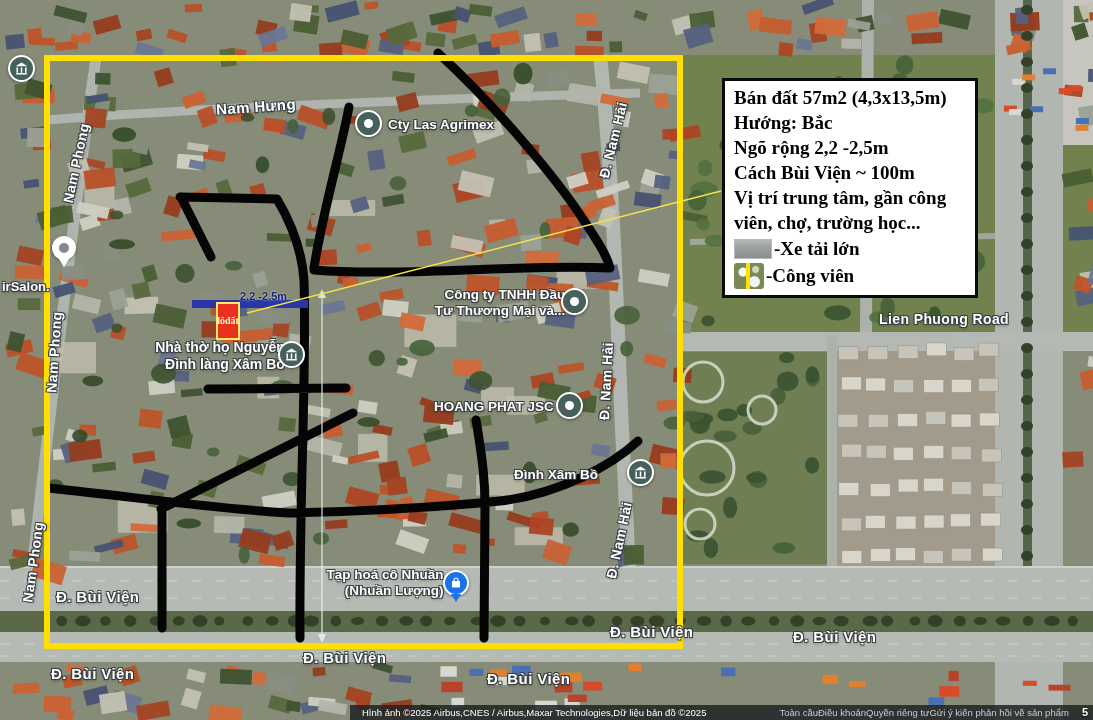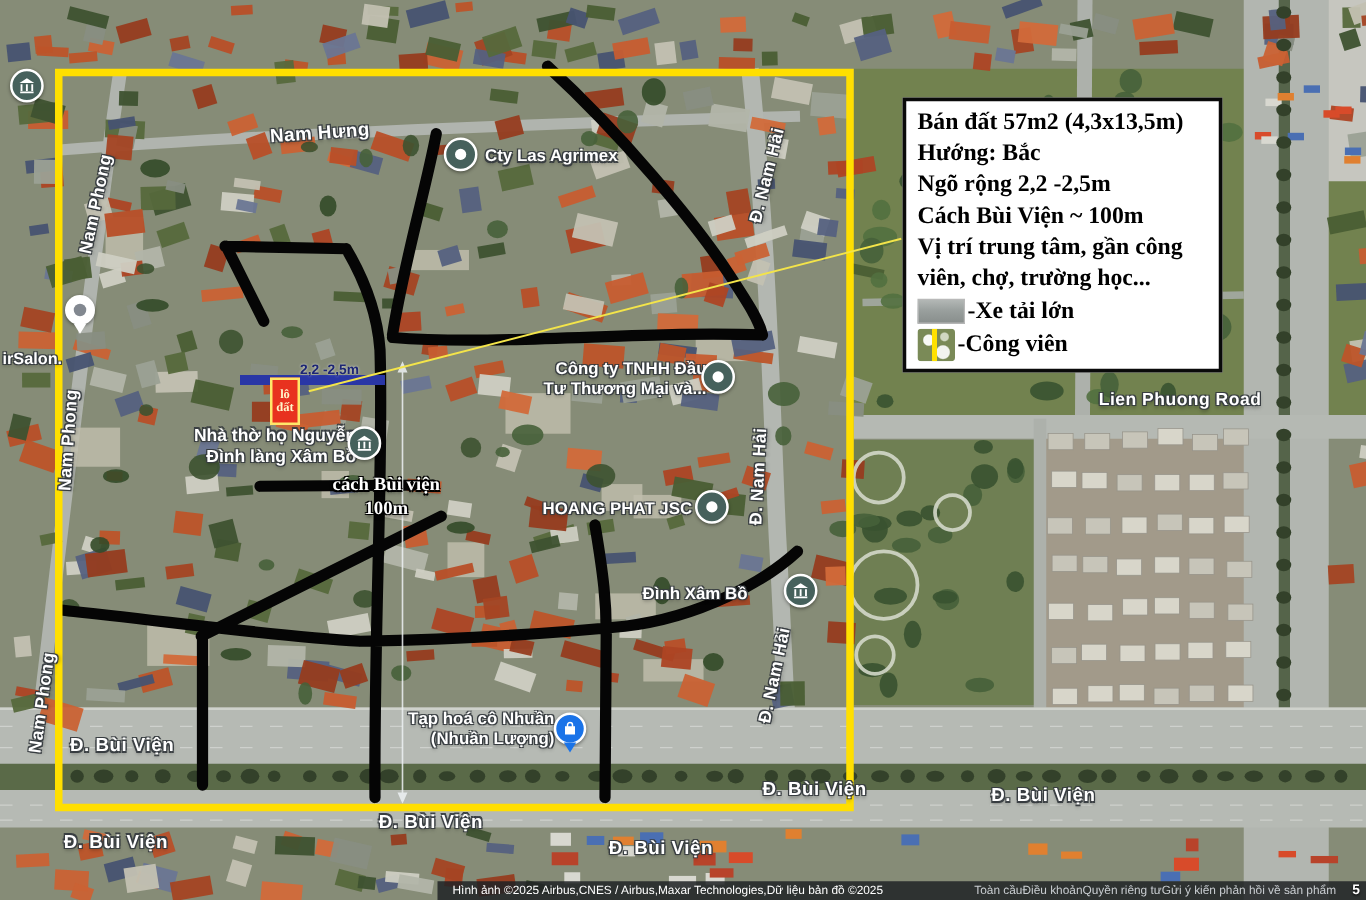--- a/index.html
+++ b/index.html
@@ -20,21 +20,21 @@
   .pin-salon{position:absolute;width:24px;height:24px;border-radius:50%;background:#fff;box-shadow:0 1px 3px rgba(0,0,0,.45);
     display:flex;align-items:center;justify-content:center;z-index:3;}
   .pin-salon::after{content:"";width:10px;height:10px;border-radius:50%;background:#828890;}
   .pin-salon .tip{position:absolute;bottom:-7px;left:7px;width:0;height:0;border-left:5px solid transparent;border-right:5px solid transparent;border-top:8px solid #fff;}
   .pin-store{position:absolute;width:26px;height:26px;border-radius:50%;background:#1a73e8;border:2px solid #fff;box-sizing:border-box;
     display:flex;align-items:center;justify-content:center;box-shadow:0 1px 3px rgba(0,0,0,.45);z-index:3;}
   .pin-store .tip{position:absolute;bottom:-8px;left:6px;width:0;height:0;border-left:5px solid transparent;border-right:5px solid transparent;border-top:8px solid #1a73e8;}
 
   
   .plot-marker{position:absolute;left:216px;top:302px;width:20px;height:34px;background:#e8321f;border:2px solid #ffe76a;z-index:4;
-    display:flex;flex-direction:column;align-items:center;justify-content:center;color:#fff6c9;font:700 10px/1.15 "Liberation Serif",serif;}
+    display:flex;align-items:center;justify-content:center;color:#fff6c9;font:700 10px/1.15 "Liberation Serif",serif;}
   .alley-width{position:absolute;left:240px;top:291px;z-index:4;color:#1c2574;font:700 11px/1 "Liberation Sans",sans-serif;text-shadow:0 0 2px rgba(255,255,255,.75);}
   .dist-note{position:absolute;left:309px;top:398px;transform:translate(-50%,-50%);z-index:4;color:#fff;text-align:center;
     font:700 15px/1.25 "Liberation Serif",serif;
     text-shadow:-1px -1px 0 #000,1px -1px 0 #000,-1px 1px 0 #000,1px 1px 0 #000,0 2px 3px rgba(0,0,0,.5);}
 
   
   .info-box{position:absolute;left:722px;top:78px;width:256px;background:#fff;border:3px solid #0a0a0a;box-sizing:border-box;
     padding:4px 8px 6px 9px;z-index:6;font:700 19px/25px "Liberation Serif",serif;color:#000;}
   .legend-row{display:flex;align-items:center;height:27px;}
   .sw{flex:0 0 auto;margin-right:2px;}
@@ -801,24 +801,20 @@
       <path d="M4 4.5 V3 a2 2 0 0 1 4 0 V4.5" stroke="#fff" stroke-width="1.2" fill="none"></path>
     </svg>
     <span class="tip"></span>
   </div>
 
   <div class="plot-marker">
     <span>lô</span>
     <span>đất</span>
   </div>
   <div class="alley-width">2,2 -2,5m</div>
-  <div class="dist-note">
-    <div>cách Bùi viện</div>
-    <div>100m</div>
-  </div>
 
   <div class="info-box">
     <div>Bán đất 57m2 (4,3x13,5m)</div>
     <div>Hướng: Bắc</div>
     <div>Ngõ rộng 2,2 -2,5m</div>
     <div>Cách Bùi Viện ~ 100m</div>
     <div>Vị trí trung tâm, gần công viên, chợ, trường học...</div>
     <div class="legend-row">
       <span class="sw sw-road"></span>
       <span>-Xe tải lớn</span>

